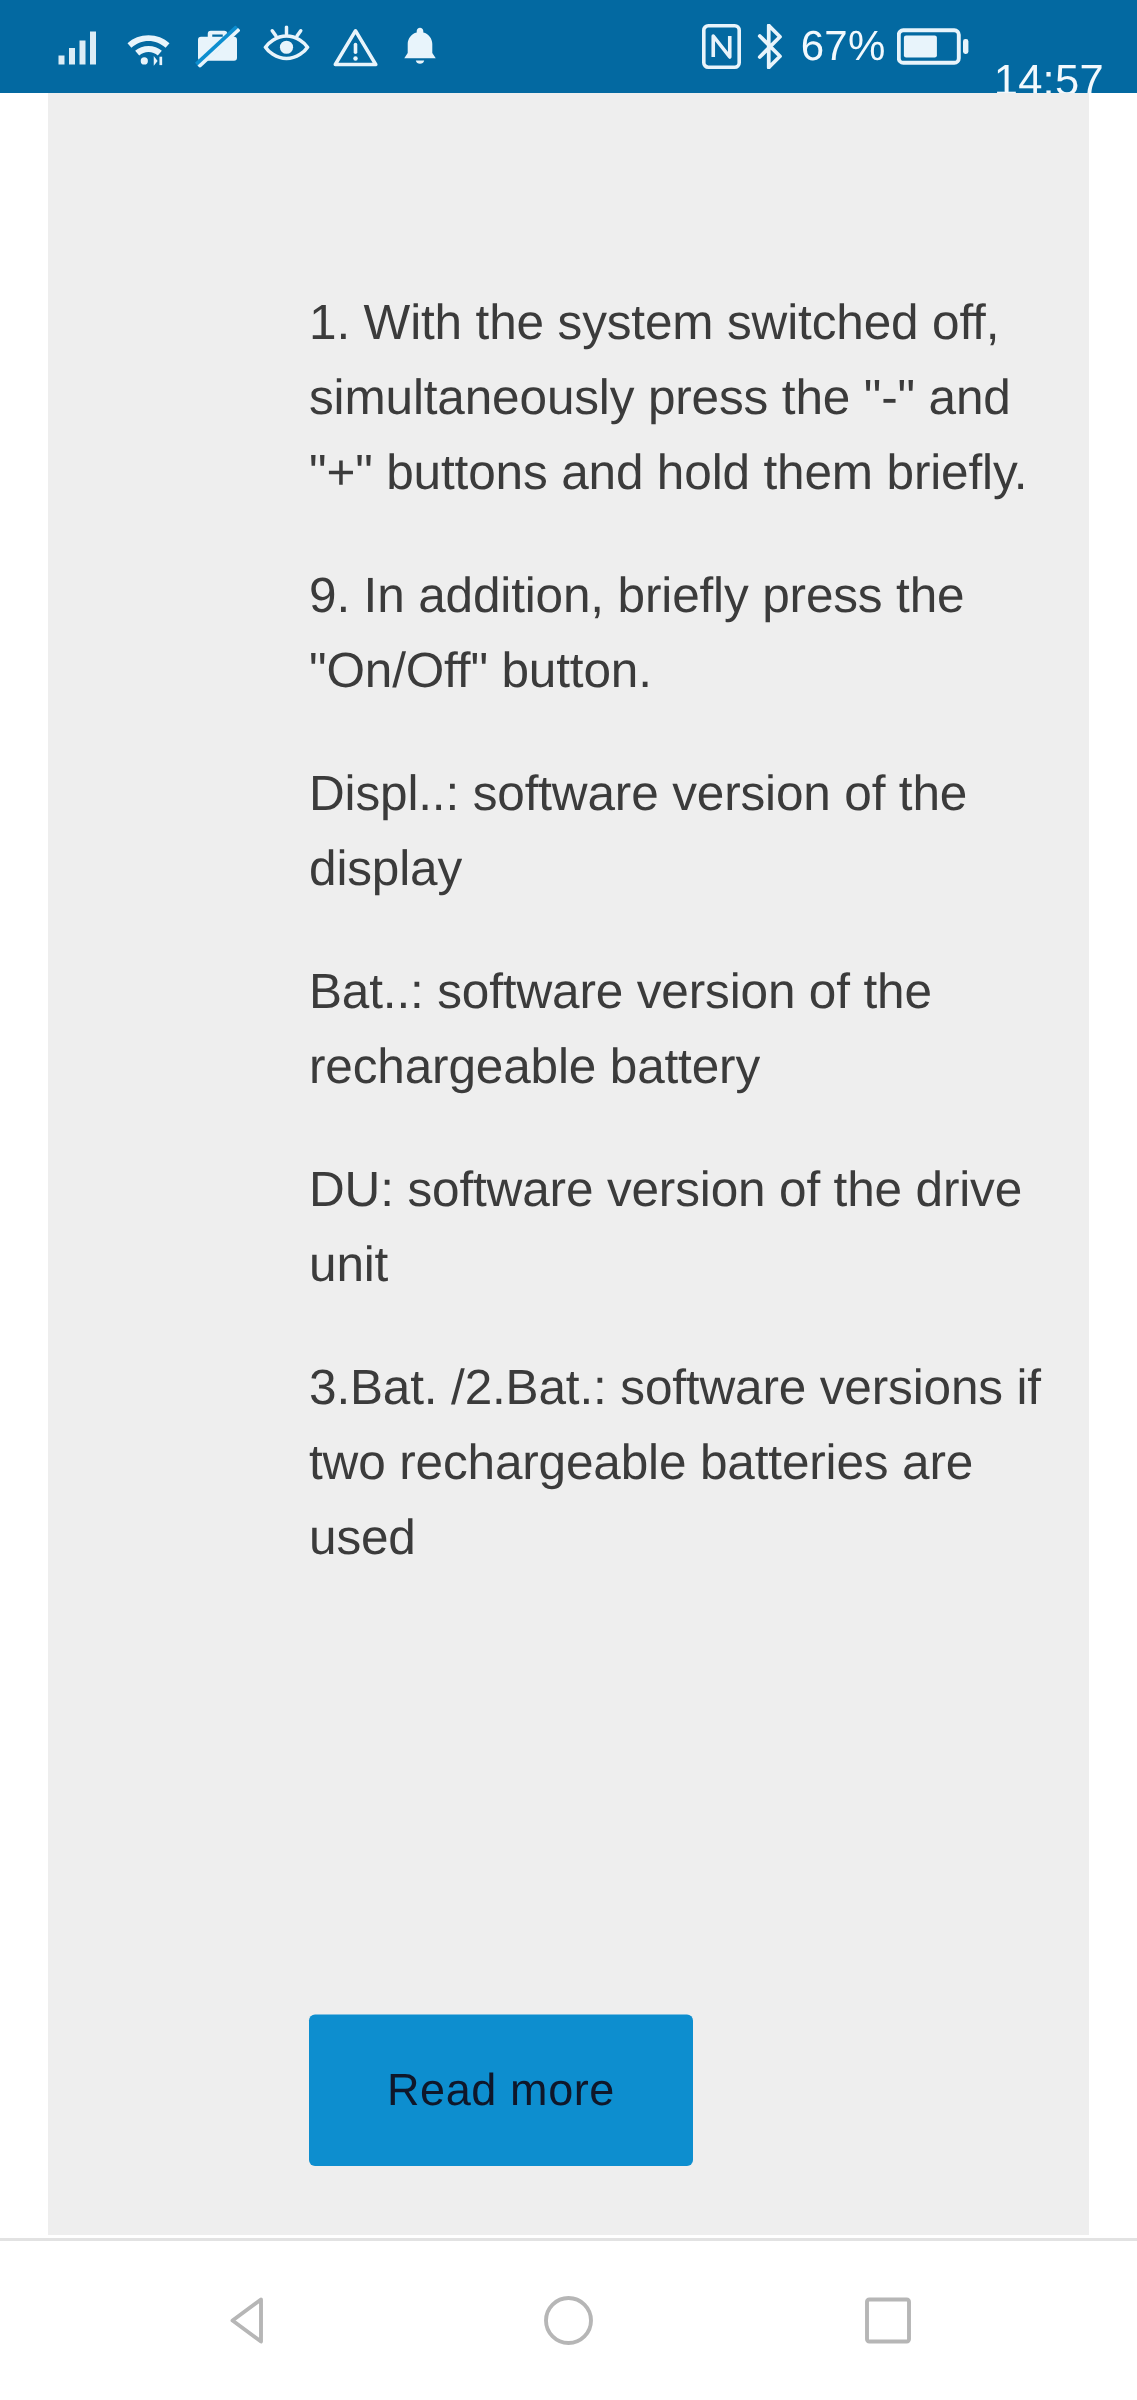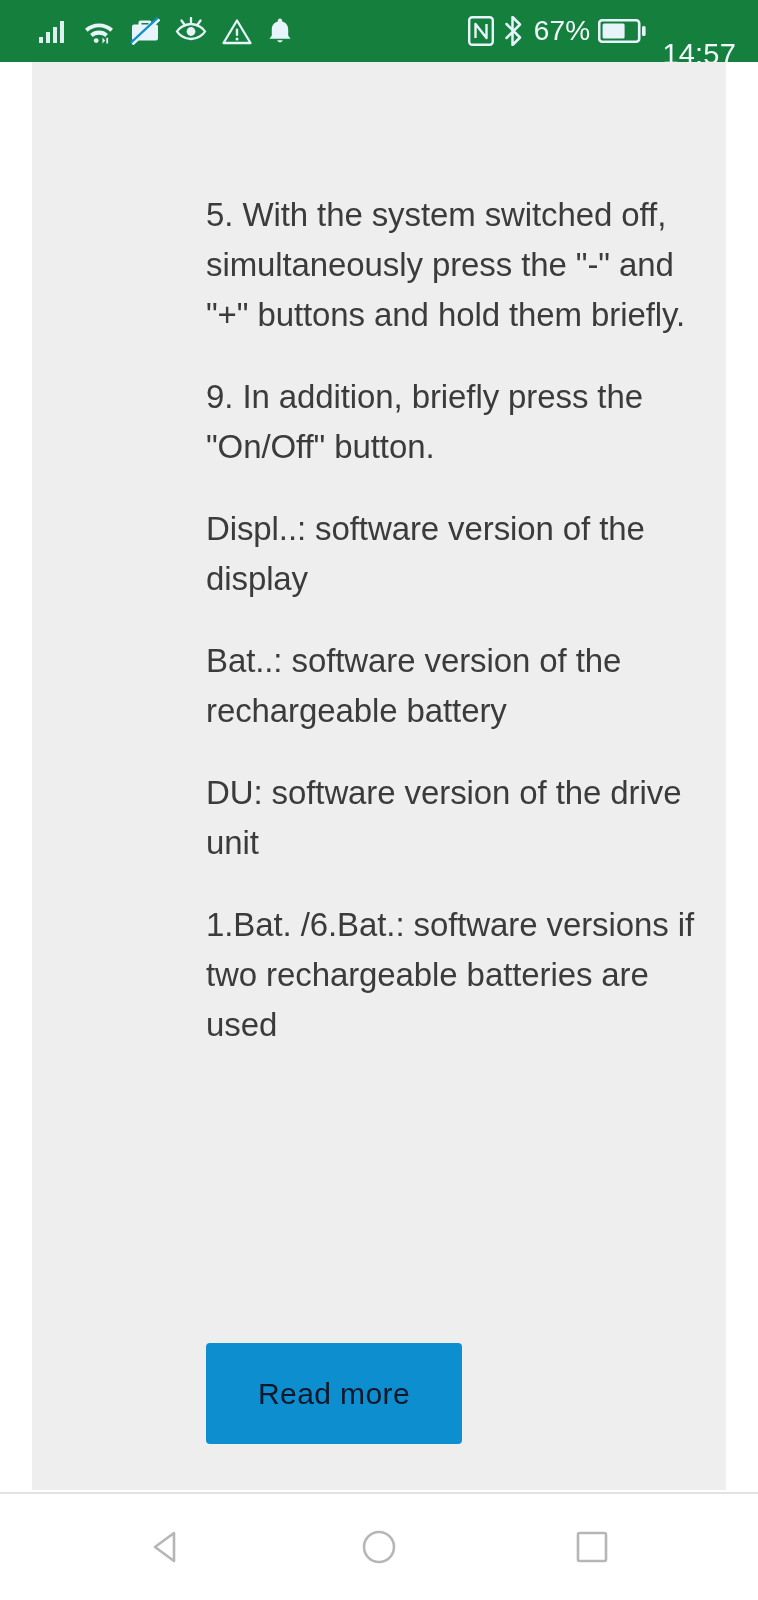--- a/index.html
+++ b/index.html
@@ -18,21 +18,21 @@
     height: 1600px;
     background: #ffffff;
   }
 
   
   .statusbar {
     position: absolute;
     top: 0; left: 0;
     width: 758px;
     height: 62px;
-    background: #15803d;
+    background: #0369a1;
     display: flex;
     align-items: center;
     justify-content: space-between;
     padding: 0 22px 0 38px;
   }
   .status-left, .status-right {
     display: flex;
     align-items: center;
   }
   .status-left { gap: 15px; }
@@ -228,26 +228,26 @@
       <span class="sb-text sb-clock">14:57</span>
 
     </div>
   </div>
 
   <div class="page">
 
     <div class="card">
 
       <div class="content">
-        <p class="para">5. With the system switched off, simultaneously press the "-" and "+" buttons and hold them briefly.</p>
+        <p class="para">1. With the system switched off, simultaneously press the "-" and "+" buttons and hold them briefly.</p>
         <p class="para">9. In addition, briefly press the "On/Off" button.</p>
         <p class="para">Displ..: software version of the display</p>
         <p class="para">Bat..: software version of the rechargeable battery</p>
         <p class="para">DU: software version of the drive unit</p>
-        <p class="para">1.Bat. /6.Bat.: software versions if two rechargeable batteries are used</p>
+        <p class="para">3.Bat. /2.Bat.: software versions if two rechargeable batteries are used</p>
       </div>
 
       <div class="btn-wrap">
         <button class="read-more">Read more</button>
       </div>
 
     </div>
   </div>
 
   <div class="navbar">

